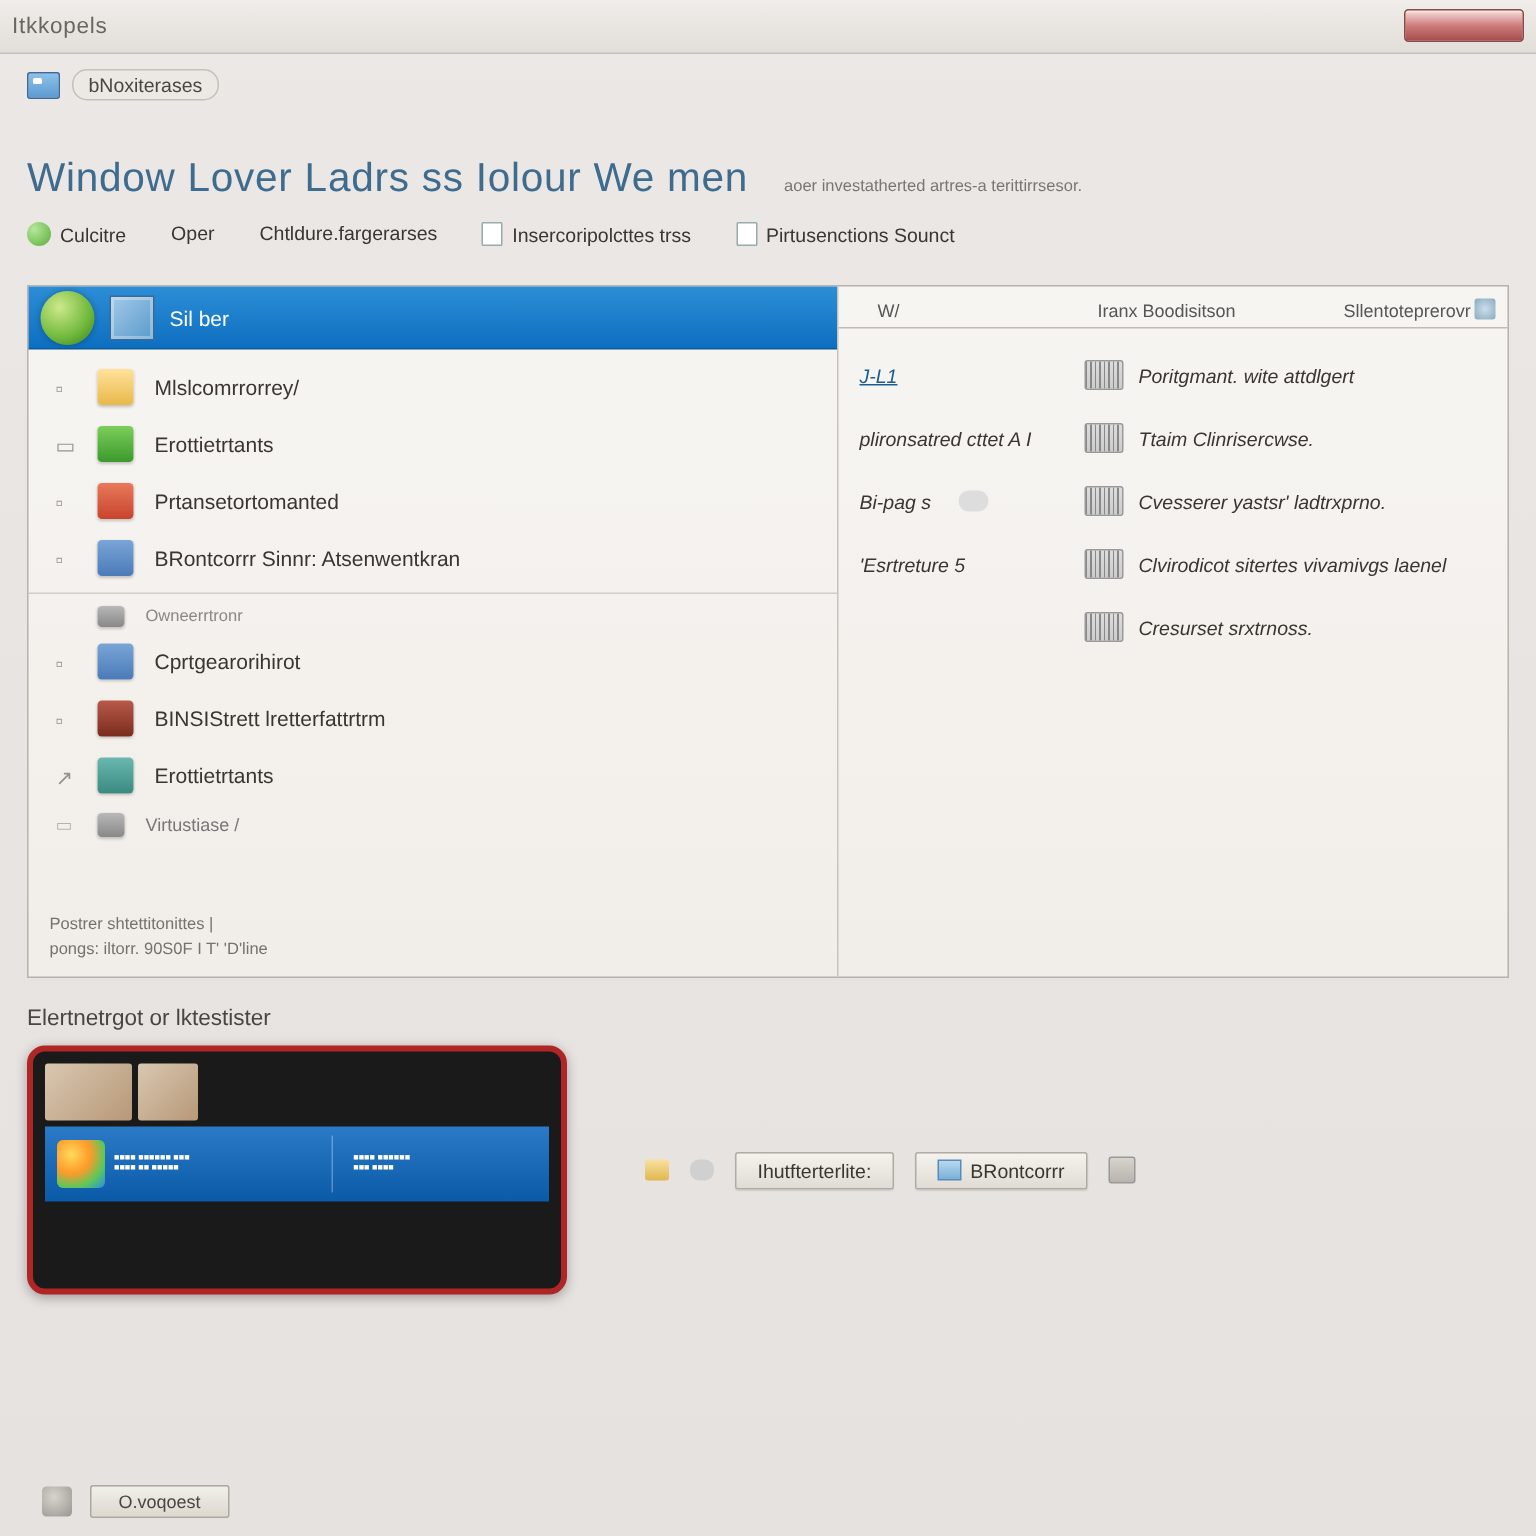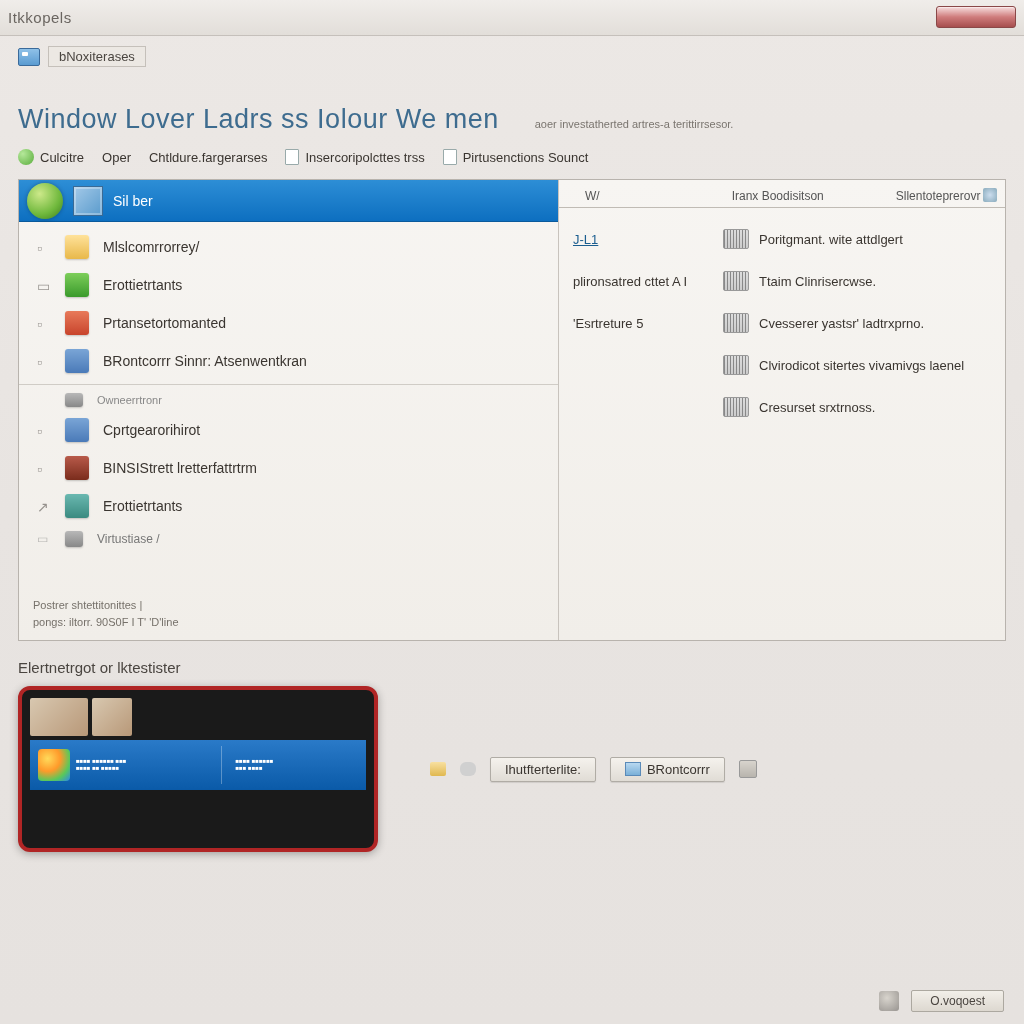--- a/index.html
+++ b/index.html
@@ -6,33 +6,33 @@
   body { width: 1024px; height: 1024px; background: linear-gradient(180deg, #ece8e5 0%, #e8e4e1 50%, #e6e2df 100%); overflow: hidden; position: relative; }
   
   .titlebar { height: 36px; background: linear-gradient(180deg,#f0edea,#e2ded9); display:flex; align-items:center; padding:0 8px; position:relative; border-bottom:1px solid #c5c0bb;}
   .titlebar .title { color:#6a6560; font-size:15px; letter-spacing:0.5px; }
   .titlebar .close-btn { position:absolute; right:8px; top:6px; width:80px; height:22px; background:linear-gradient(180deg,#f7dede,#cf7c7c 50%,#a64e4e); border:1px solid #8a4848; border-radius:3px; box-shadow:inset 0 1px 0 rgba(255,255,255,0.4);}
   
   .top-section { padding:10px 18px 0 18px; }
   .breadcrumb-row { display:flex; align-items:center; gap:8px; margin-bottom:14px; }
   .bc-icon { width:22px; height:18px; background:linear-gradient(180deg,#8fc1e8,#5a9bd1); border:1px solid #3a6a9a; border-radius:2px; position:relative;}
   .bc-icon::after{content:"";position:absolute;left:3px;top:3px;width:6px;height:4px;background:#fff;border-radius:1px;}
-  .breadcrumb-link { background:#ece8e3; border:1px solid #c5c0ba; padding:2px 10px; font-size:13px; color:#4a4540; border-radius:0;}
+  .breadcrumb-link { background:#ece8e3; border:1px solid #c5c0ba; padding:2px 10px; font-size:13px; color:#4a4540; border-radius:10px;}
   
   .page-title { font-size:27px; font-weight:300; color:#3e6c8f; letter-spacing:0.5px;}
   .page-subtitle { font-size:11px; color:#7a756f; margin-left:24px;margin-top:37px;}
-  .title-row { display:flex; align-items:baseline; gap:12px; margin-bottom:8px;}
-  
-  .toolbar { display:flex; align-items:flex-end; gap:18px; padding:6px 0 10px 0; font-size:13px; color:#3a3530;}
+  .title-row { display:flex; align-items:baseline; gap:0; margin-bottom:8px;}
+  
+  .toolbar { display:flex; align-items:flex-start; gap:30px; padding:6px 0 10px 0; font-size:13px; color:#3a3530;}
   .toolbar .tb-item { display:flex; align-items:center; gap:6px; cursor:pointer;}
   .tb-icon { width:16px; height:16px; border-radius:50%; }
   .tb-icon.green { background:radial-gradient(circle at 30% 30%,#b5e89a,#5aad3c);}
   .tb-icon.doc { width:14px;height:16px;background:#fff;border:1px solid #9aa;border-radius:1px;}
   
-  .main-area { display:flex; border:1px solid #b8b3ad; background:linear-gradient(180deg,#f7f5f2,#f1eee9); margin:4px 18px; height:462px; position:relative;}
+  .main-area { display:flex; border:1px solid #b8b3ad; background:linear-gradient(180deg,#f7f5f2,#f1eee9); margin:16px 18px; height:462px; position:relative;}
   
   .left-pane { width:540px; display:flex; flex-direction:column; border-right:1px solid #c8c3bd;}
   .selected-header { height:42px; background:linear-gradient(180deg,#2d8ed6,#0d6fc0); display:flex; align-items:center; padding-left:8px; gap:10px; color:#fff; position:relative; border-bottom:1px solid #0a5a9c;}
   .sel-icon-globe { width:36px;height:36px;border-radius:50%;background:radial-gradient(circle at 35% 30%,#cde98a,#6fb83c 60%,#3a7a1c);box-shadow:0 0 4px rgba(0,0,0,0.3);}
   .sel-icon-app { width:30px;height:30px;background:linear-gradient(135deg,#a3c9e8,#5a9bcc);border:1px solid #3a6a95;box-shadow:inset 0 0 0 2px rgba(255,255,255,0.3);}
   .sel-label { font-size:14px; font-weight:500;}
   
   .item-list { flex:1; overflow:hidden; padding:6px 0;}
   .list-item { display:flex; align-items:center; height:38px; padding-left:18px; gap:14px; cursor:pointer; font-size:14px; color:#3a3530;}
   .li-mini { width:14px;height:14px; opacity:0.5;}
@@ -47,21 +47,21 @@
   
   .list-divider { height:1px; background:#d0ccc6; margin:4px 0;}
   .footer-info { padding:8px 14px; font-size:11px; color:#76716a; line-height:1.6;}
   
   .right-pane { flex:1; display:flex; flex-direction:column;}
   .tab-row { height:28px; display:flex; align-items:flex-end; border-bottom:1px solid #c0bbb4; padding-left:20px; gap:60px; font-size:12px;}
   .tab { color:#555; padding:4px 6px; cursor:pointer;}
   .config-icon{width:14px;height:14px;position:absolute;right:8px;top:8px;background:radial-gradient(circle,#cde,#8ab);border-radius:2px;}
   
   .right-columns { display:flex; flex:1; padding:10px 14px; gap:0;}
-  .col { flex:1;}
+  .col { flex:1;font-style:italic;}
   .col-item { display:flex; align-items:center; gap:10px; height:42px; font-size:13px; color:#3a3530; cursor:pointer;}
   .ci-icon { width:26px;height:20px;background:repeating-linear-gradient(90deg,#888,#888 1px,transparent 1px,transparent 3px),linear-gradient(#ddd,#ccc);border:1px solid #999;border-radius:2px;}
   .ci-cloud { width:20px;height:14px;background:#ddd;border-radius:8px;position:relative;}
   
   .bottom-section { margin:18px 18px 0 18px;}
   .section-label { font-size:15px; color:#4a4540; margin-bottom:10px;}
   
   .preview-row { display:flex; align-items:center; gap:20px;}
   .preview-box { width:360px; height:166px; background:#1a1a1a; border:4px solid #b02525; border-radius:12px; padding:8px; position:relative; box-shadow:0 2px 8px rgba(0,0,0,0.3);}
   .pv-top { height:38px; display:flex; gap:4px; margin-bottom:4px;}
@@ -74,21 +74,21 @@
   .action-btn { display:flex; align-items:center; gap:6px; padding:4px 14px; background:linear-gradient(180deg,#f5f2ed,#e0dcd5); border:1px solid #b0aca5; border-radius:2px; font-size:13px; color:#3a3530; cursor:pointer; box-shadow:0 1px 1px rgba(0,0,0,0.1);}
   .ab-icon{width:16px;height:14px;}
   .ab-icon.folder{background:linear-gradient(#f8e0a0,#e0b850);border-radius:2px;}
   .ab-icon.cloud{background:#d0d0d0;border-radius:6px;}
   .ab-icon.tile{background:linear-gradient(#b8d8f0,#7ab0d8);border:1px solid #5a8ab8;}
   .ab-standalone{width:18px;height:18px;background:linear-gradient(#d8d4cd,#b8b4ad);border:1px solid #999;border-radius:2px;cursor:pointer;}
   
   .status-row { display:flex; align-items:center; gap:10px; margin:20px 0 0 6px; font-size:12px; color:#6a655f;}
   .status-icon { width:22px;height:22px;background:linear-gradient(135deg,#a8c8d8,#6898b8);border-radius:3px;}
   
-  .footer-bar { position:absolute; bottom:12px; right:20px; left:6px; display:flex; justify-content:flex-end; align-items:center; gap:12px;}
+  .footer-bar { position:absolute; bottom:12px; right:20px; left:28px; display:flex; justify-content:flex-start; align-items:center; gap:12px;}
   .lock-icon{width:20px;height:20px;background:radial-gradient(circle at 40% 35%,#d8d4cd,#989490);border-radius:3px;position:relative;}
   .footer-btn { padding:3px 18px; background:linear-gradient(180deg,#f2efe9,#ddd8d0); border:1px solid #aca8a0; font-size:12px; color:#4a4540; cursor:pointer; border-radius:2px;}
 </style>
 </head>
 <body>
 
 <div class="titlebar">
   <span class="title">Itkkopels</span>
   <div class="close-btn"></div>
 </div>
@@ -194,20 +194,24 @@
       <span class="tab">Sllentoteprerovr</span>
       <span class="config-icon"></span>
     </div>
     <div class="right-columns">
       <div class="col" style="flex:0 0 150px">
         <div class="col-item">
             <span style="color:#1a5d8f;text-decoration:underline">J-L1</span>
           </div>
         <div class="col-item">
             <span>plironsatred cttet   A I</span>
+          </div>
+        <div class="col-item">
+            <span>Bi-pag s</span>
+            <span class="ci-cloud" style="margin-left:8px"></span>
           </div>
         <div class="col-item">
             <span>'Esrtreture 5</span>
           </div>
       </div>
       <div class="col">
         <div class="col-item">
             <span class="ci-icon"></span>
             <span>Poritgmant. wite attdlgert</span>
           </div>

